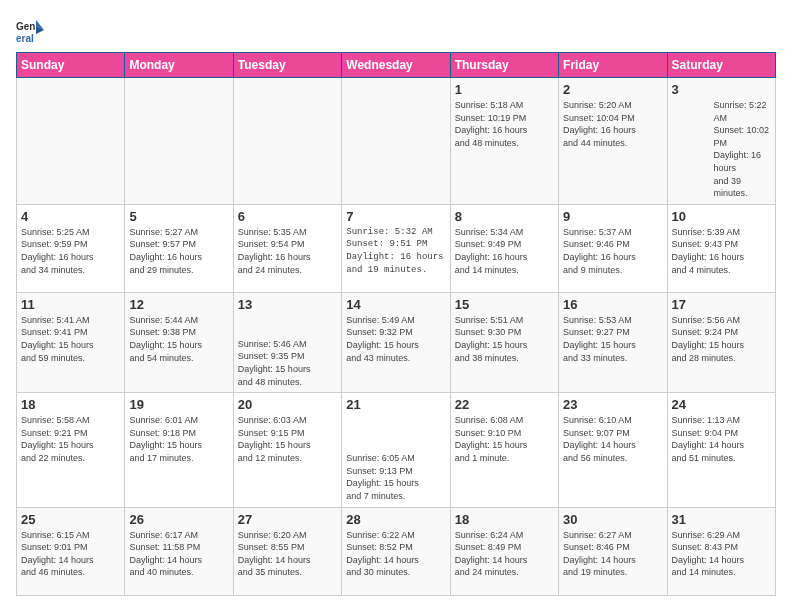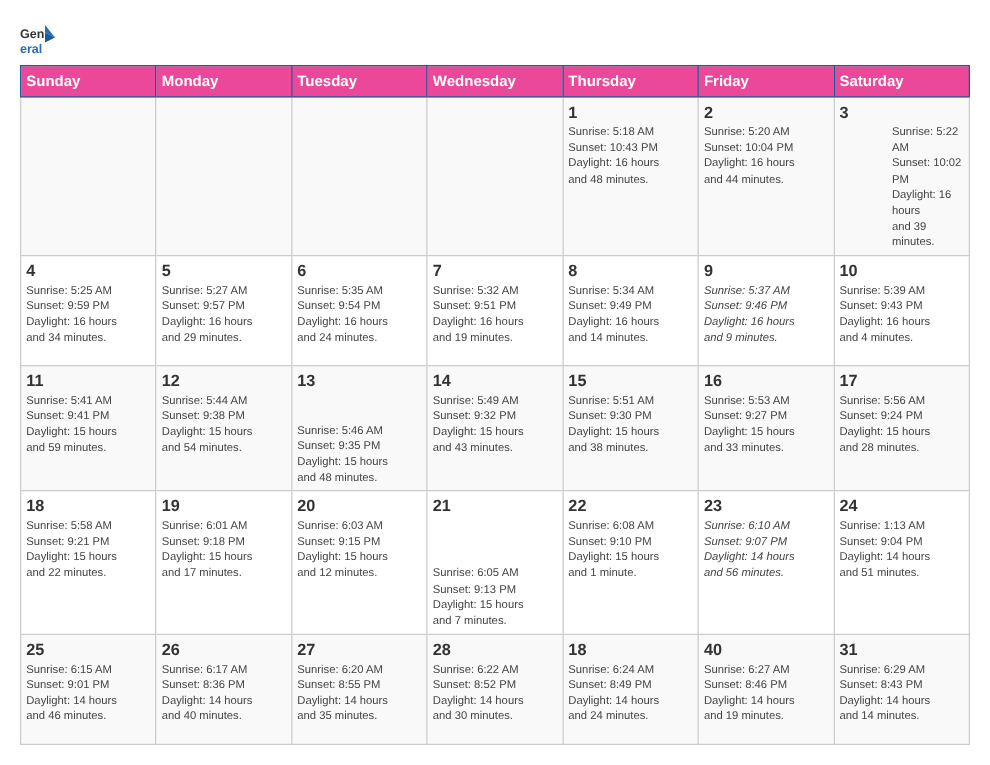--- a/index.html
+++ b/index.html
@@ -129,21 +129,21 @@
   </thead>
   <tbody id="calendar-body">
   <tr>
         <td class="empty"></td>
         <td class="empty"></td>
         <td class="empty"></td>
         <td class="empty"></td>
         <td>
           <span class="day-number">1</span>
           <div class="day-info" style="white-space: pre-line;">Sunrise: 5:18 AM
-Sunset: 10:43 PM
+Sunset: 10:19 PM
 Daylight: 16 hours
 and 48 minutes.</div>
         </td>
         <td>
           <span class="day-number">2</span>
           <div class="day-info" style="white-space: pre-line;">Sunrise: 5:20 AM
 Sunset: 10:04 PM
 Daylight: 16 hours
 and 44 minutes.</div>
         </td>
@@ -172,35 +172,35 @@
         </td>
         <td>
           <span class="day-number">6</span>
           <div class="day-info" style="white-space: pre-line;">Sunrise: 5:35 AM
 Sunset: 9:54 PM
 Daylight: 16 hours
 and 24 minutes.</div>
         </td>
         <td>
           <span class="day-number">7</span>
-          <div class="day-info" style="white-space: pre-line;">Sunrise: 5:32 AM
+          <div class="day-info" style="white-space: pre-line; font-family: Liberation Mono, monospace;">Sunrise: 5:32 AM
 Sunset: 9:51 PM
 Daylight: 16 hours
 and 19 minutes.</div>
         </td>
         <td>
           <span class="day-number">8</span>
           <div class="day-info" style="white-space: pre-line;">Sunrise: 5:34 AM
 Sunset: 9:49 PM
 Daylight: 16 hours
 and 14 minutes.</div>
         </td>
         <td>
           <span class="day-number">9</span>
-          <div class="day-info" style="white-space: pre-line; font-style: italic;">Sunrise: 5:37 AM
+          <div class="day-info" style="white-space: pre-line;">Sunrise: 5:37 AM
 Sunset: 9:46 PM
 Daylight: 16 hours
 and 9 minutes.</div>
         </td>
         <td>
           <span class="day-number">10</span>
           <div class="day-info" style="white-space: pre-line;">Sunrise: 5:39 AM
 Sunset: 9:43 PM
 Daylight: 16 hours
 and 4 minutes.</div>
@@ -288,21 +288,21 @@
         </td>
         <td>
           <span class="day-number">22</span>
           <div class="day-info" style="white-space: pre-line;">Sunrise: 6:08 AM
 Sunset: 9:10 PM
 Daylight: 15 hours
 and 1 minute.</div>
         </td>
         <td>
           <span class="day-number">23</span>
-          <div class="day-info" style="white-space: pre-line; font-style: italic;">Sunrise: 6:10 AM
+          <div class="day-info" style="white-space: pre-line;">Sunrise: 6:10 AM
 Sunset: 9:07 PM
 Daylight: 14 hours
 and 56 minutes.</div>
         </td>
         <td>
           <span class="day-number">24</span>
           <div class="day-info" style="white-space: pre-line;">Sunrise: 1:13 AM
 Sunset: 9:04 PM
 Daylight: 14 hours
 and 51 minutes.</div>
@@ -312,21 +312,21 @@
         <td>
           <span class="day-number">25</span>
           <div class="day-info" style="white-space: pre-line;">Sunrise: 6:15 AM
 Sunset: 9:01 PM
 Daylight: 14 hours
 and 46 minutes.</div>
         </td>
         <td>
           <span class="day-number">26</span>
           <div class="day-info" style="white-space: pre-line;">Sunrise: 6:17 AM
-Sunset: 8:36 PM
+Sunset: 11:58 PM
 Daylight: 14 hours
 and 40 minutes.</div>
         </td>
         <td>
           <span class="day-number">27</span>
           <div class="day-info" style="white-space: pre-line;">Sunrise: 6:20 AM
 Sunset: 8:55 PM
 Daylight: 14 hours
 and 35 minutes.</div>
         </td>
@@ -338,21 +338,21 @@
 and 30 minutes.</div>
         </td>
         <td>
           <span class="day-number">18</span>
           <div class="day-info" style="white-space: pre-line;">Sunrise: 6:24 AM
 Sunset: 8:49 PM
 Daylight: 14 hours
 and 24 minutes.</div>
         </td>
         <td>
-          <span class="day-number">40</span>
+          <span class="day-number">30</span>
           <div class="day-info" style="white-space: pre-line;">Sunrise: 6:27 AM
 Sunset: 8:46 PM
 Daylight: 14 hours
 and 19 minutes.</div>
         </td>
         <td>
           <span class="day-number">31</span>
           <div class="day-info" style="white-space: pre-line;">Sunrise: 6:29 AM
 Sunset: 8:43 PM
 Daylight: 14 hours

